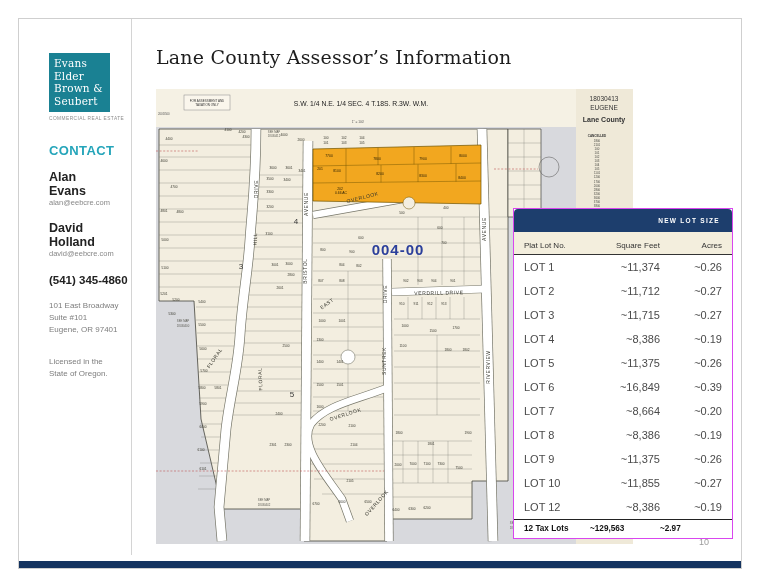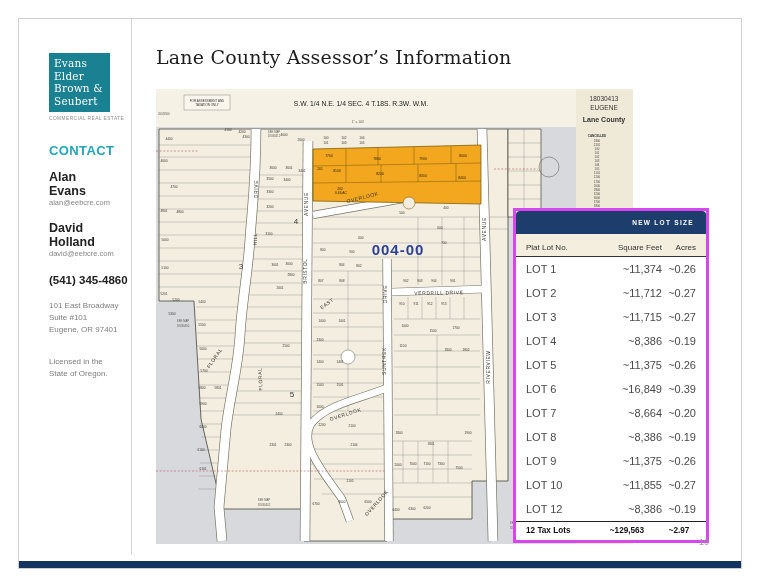--- a/index.html
+++ b/index.html
@@ -30,28 +30,28 @@
   .section-number { font-size:8px; fill:#3a3a3a; text-anchor:middle; }
   .cancelled-num  { font-size:2.9px; fill:#4a4a44; text-anchor:middle; }
   .see-map        { font-size:2.8px; fill:#5c5c55; text-anchor:middle; }
   .corner-t       { text-anchor:middle; fill:#333; }
   .map-header     { font-size:6.8px; fill:#222; text-anchor:middle; }
   .map-scale      { font-size:3.2px; fill:#555; text-anchor:middle; }
   .assess-t       { font-size:3px; fill:#333; text-anchor:middle; }
   .district       { font-size:15px; font-weight:bold; fill:#2B3F9B; text-anchor:middle; letter-spacing:1px; }
 
   
-  .lot-table { position:absolute; left:494px; top:189px; width:196px; background:#fff; border:3px solid #d946ef; }
+  .lot-table { position:absolute; left:494px; top:189px; width:220px; background:#fff; border:1px solid #d946ef; }
   .lt-header { height:23px; background:#1D3E6D; border-radius:4px 4px 0 0; color:#fff; font-size:6.5px; font-weight:bold; letter-spacing:1.3px; display:flex; align-items:center; justify-content:flex-end; padding-right:12px; }
   .lt-cols { background:#F3EEDD; display:grid; grid-template-columns:66px 70px 1fr; padding:9px 10px 4px 10px; font-size:8px; color:#333; border-bottom:1.5px solid #333; }
   .lt-cols span:nth-child(2), .lt-cols span:nth-child(3) { text-align:right; }
   .lt-row { display:grid; grid-template-columns:66px 70px 1fr; padding:6px 10px; font-size:11px; color:#4a4a4a; }
   .lt-row .num { text-align:right; }
   .lt-total { display:grid; grid-template-columns:66px 70px 1fr; padding:4px 10px 5px 10px; font-size:8.2px; font-weight:bold; color:#111; border-top:1.5px solid #222; }
-  .lt-total span:nth-child(2), .lt-total span:nth-child(3) { text-align:center; }
+  .lt-total span:nth-child(2), .lt-total span:nth-child(3) { text-align:left; }
 
   .page-num { position:absolute; right:32px; top:518px; font-size:9px; color:#9a9a9a; }
   .bottom-bar { position:absolute; left:0; bottom:0; width:100%; height:7px; background:#14335F; }
 </style>
 </head>
 <body>
 
 <div class="frame">
 
   <aside class="sidebar">

